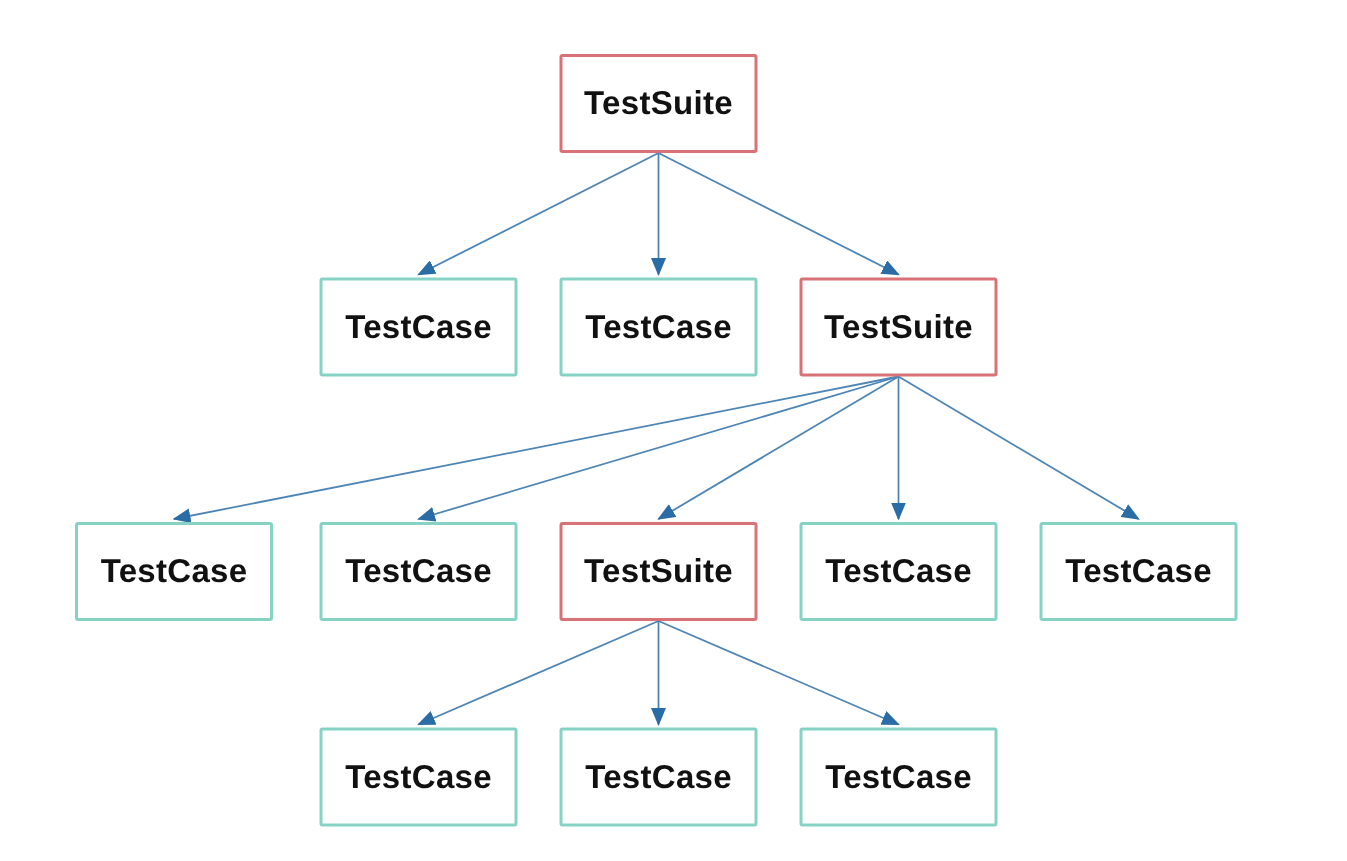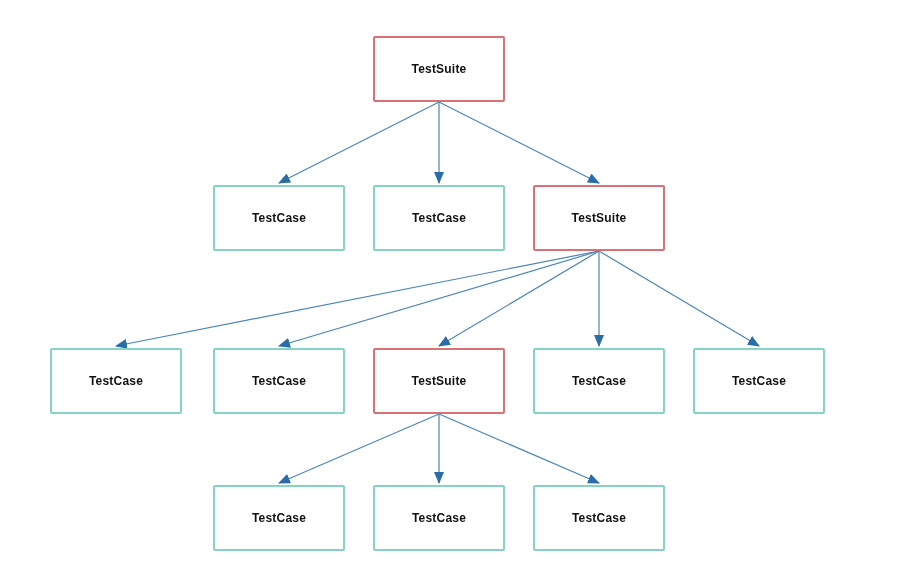--- a/index.html
+++ b/index.html
@@ -29,21 +29,21 @@
     position: absolute;
     box-sizing: border-box;
     border: 2px solid #999;
     border-radius: 2px;
     background: #ffffff;
     display: flex;
     align-items: center;
     justify-content: center;
   }
   .node span {
-    font-size: 12px;
+    font-size: 22px;
     font-weight: 600;
     color: #111111;
     letter-spacing: 0.2px;
     white-space: nowrap;
   }
 </style>
 </head>
 <body>
 
 <div class="canvas" style="background: rgb(255, 255, 255);">

